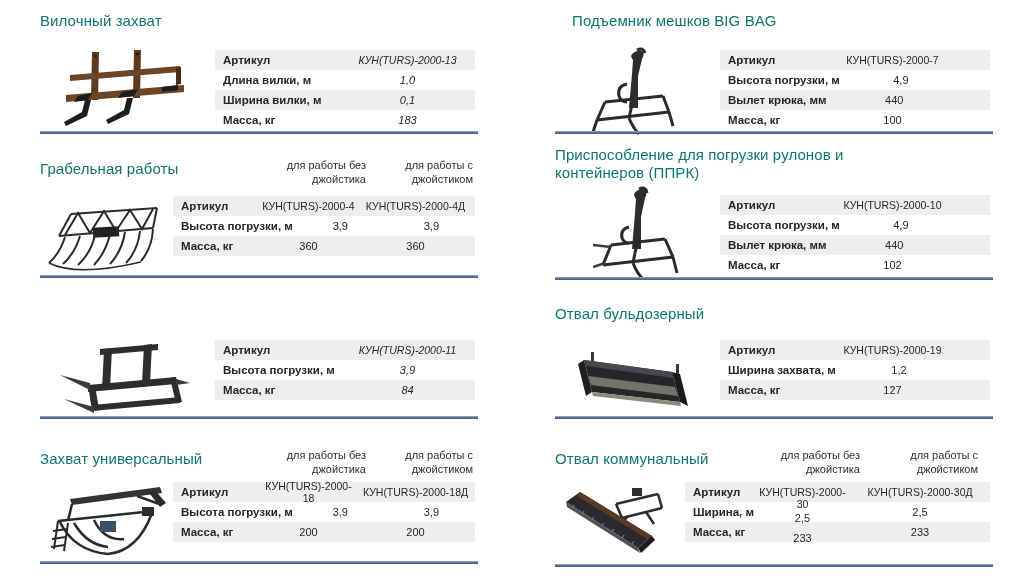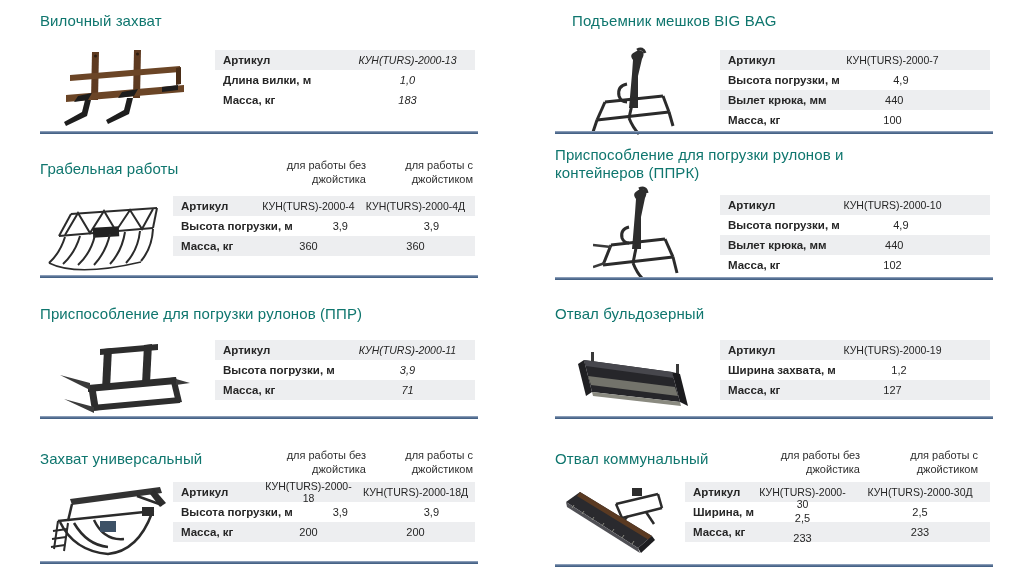--- a/index.html
+++ b/index.html
@@ -53,20 +53,24 @@
   </div>
   <div class="tbl t1" style="left:215px;top:50px;width:260px">
     <div class="row g">
       <div class="lbl">Артикул</div>
       <div class="val art">КУН(TURS)-2000-13</div>
     </div>
     <div class="row">
       <div class="lbl">Длина вилки, м</div>
       <div class="val">1,0</div>
     </div>
+    <div class="row g">
+      <div class="lbl">Ширина вилки, м</div>
+      <div class="val">0,1</div>
+    </div>
     <div class="row">
       <div class="lbl">Масса, кг</div>
       <div class="val">183</div>
     </div>
   </div>
   <div class="rule" style="left:40px;top:131px"></div>
 
   <div class="title" style="left:40px;top:160px">Грабельная работы</div>
   <div class="hdr" style="left:250px;top:159px">для работы без джойстика</div>
   <div class="hdr" style="left:357px;top:159px">для работы с джойстиком</div>
@@ -100,21 +104,20 @@
       <div class="val v2">3,9</div>
     </div>
     <div class="row g">
       <div class="lbl">Масса, кг</div>
       <div class="val v1">360</div>
       <div class="val v2">360</div>
     </div>
   </div>
   <div class="rule" style="left:40px;top:275px"></div>
 
-  <div class="title" style="left:40px;top:305px;width:470px">Приспособление для погрузки рулонов (ППР)</div>
   <div class="img" style="left:58px;top:333px">
     <svg width="135" height="90" viewBox="0 0 135 90">
       <polygon points="46,16 54,15 52,56 44,57" fill="#2d2d2d"></polygon>
       <polygon points="86,12 94,11 92,50 84,51" fill="#2d2d2d"></polygon>
       <polygon points="42,16 100,11 100,17 42,22" fill="#2d2d2d"></polygon>
       <polygon points="30,52 118,44 118,51 30,59" fill="#2d2d2d"></polygon>
       <polygon points="34,72 122,64 122,70 34,78" fill="#2d2d2d"></polygon>
       <polygon points="30,52 34,78 41,77 37,52" fill="#2d2d2d"></polygon>
       <polygon points="112,45 118,70 124,69 118,44" fill="#2d2d2d"></polygon>
       <polygon points="32,50 2,42 32,57" fill="#3a3a3a"></polygon>
@@ -126,21 +129,21 @@
     <div class="row g">
       <div class="lbl">Артикул</div>
       <div class="val art">КУН(TURS)-2000-11</div>
     </div>
     <div class="row">
       <div class="lbl">Высота погрузки, м</div>
       <div class="val">3,9</div>
     </div>
     <div class="row g">
       <div class="lbl">Масса, кг</div>
-      <div class="val">71</div>
+      <div class="val">84</div>
     </div>
   </div>
   <div class="rule" style="left:40px;top:416px"></div>
 
   <div class="title" style="left:40px;top:450px">Захват универсальный</div>
   <div class="hdr" style="left:250px;top:449px">для работы без джойстика</div>
   <div class="hdr" style="left:357px;top:449px">для работы с джойстиком</div>
   <div class="img" style="left:42px;top:477px">
     <svg width="135" height="85" viewBox="0 0 135 85">
       <polygon points="28,22 118,10 120,16 30,28" fill="#333333"></polygon>

